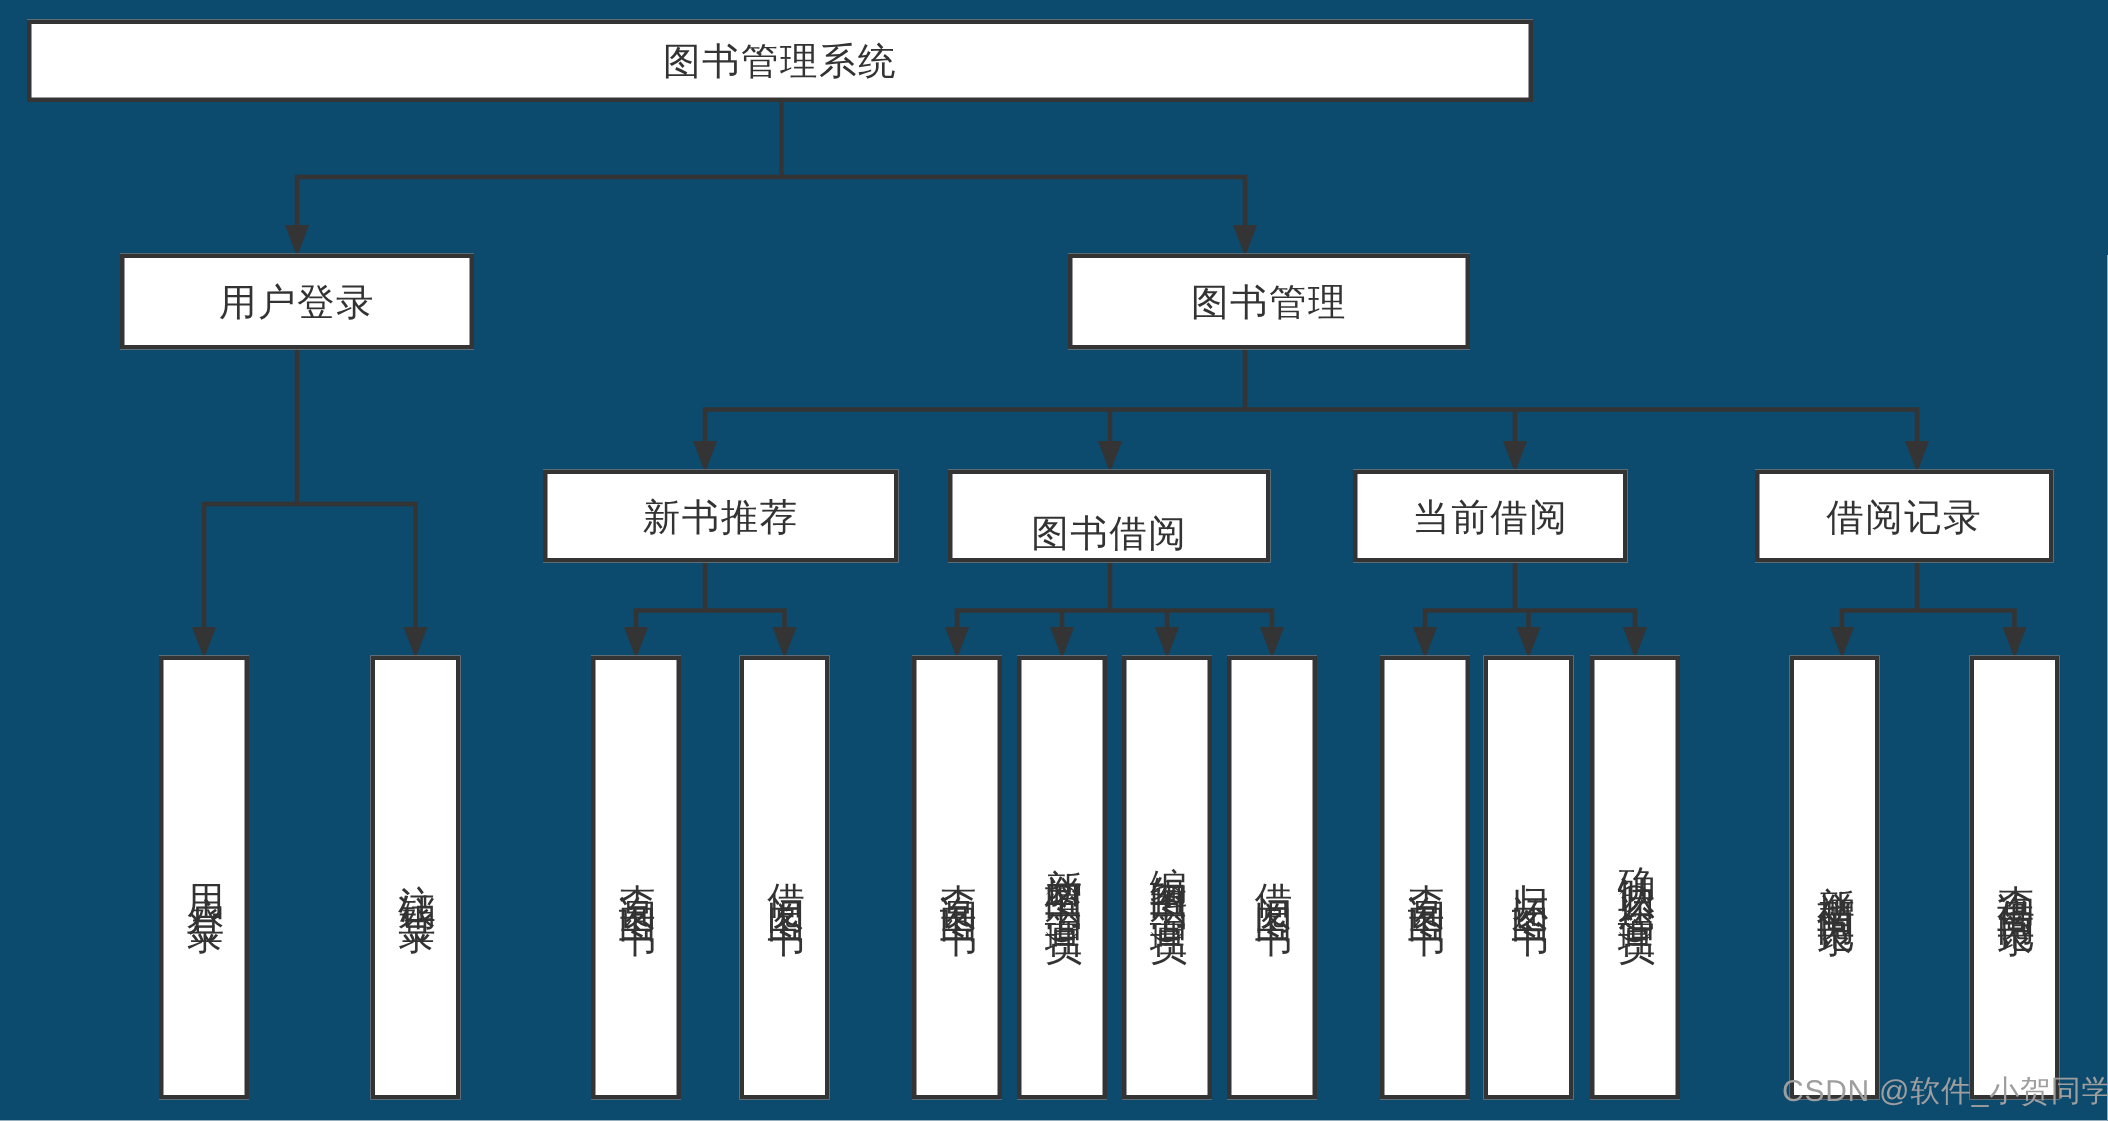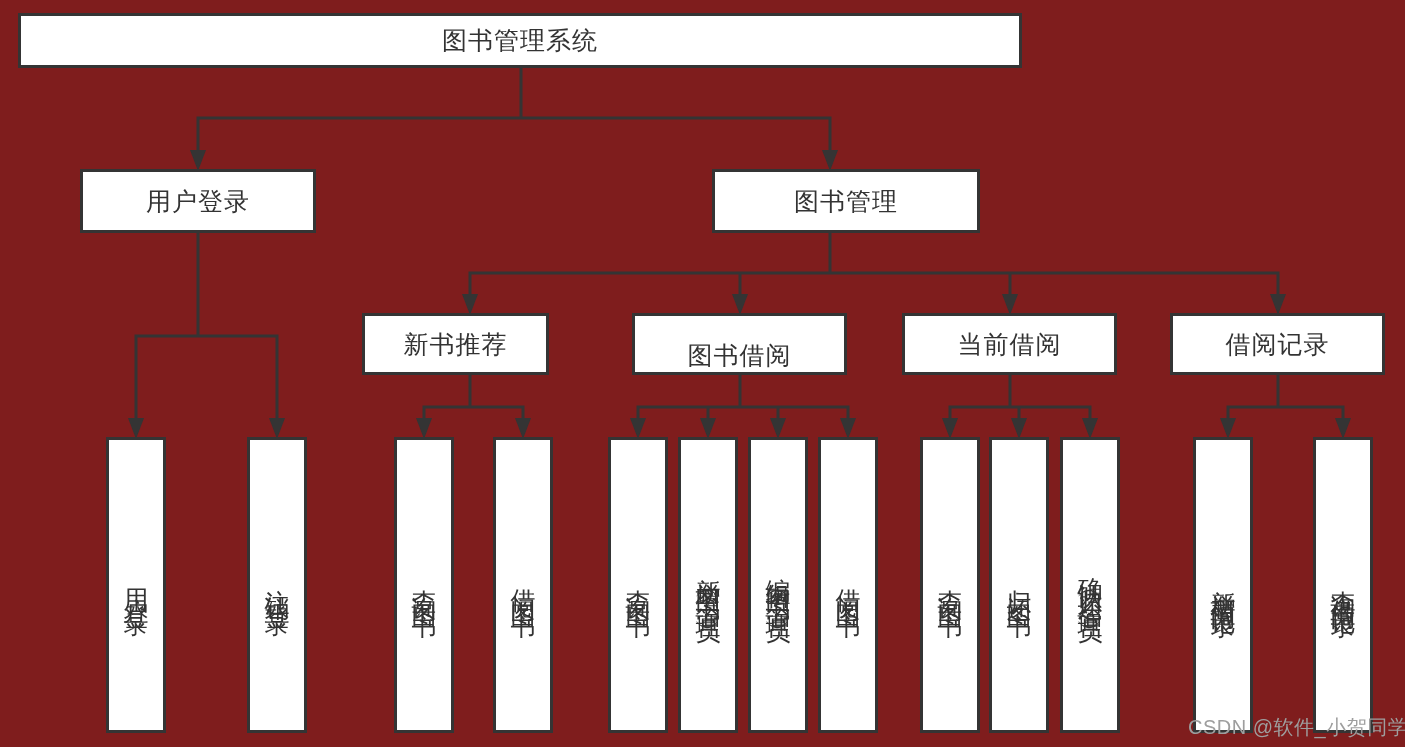--- a/index.html
+++ b/index.html
@@ -1,20 +1,20 @@
 <!DOCTYPE html>
 <html><head>
 <meta charset="utf-8">
 <style>
   html, body { margin: 0; padding: 0; background: #ffffff; }
   .canvas {
     position: relative;
     width: 1405px;
     height: 747px;
-    background: #7f1d1d;
+    background: #0c4a6e;
     font-family: "Liberation Sans", "DejaVu Sans", sans-serif;
     color: #333333;
     overflow: hidden;
   }
   .wires {
     position: absolute;
     left: 0; top: 0;
     width: 1405px; height: 747px;
     pointer-events: none;
   }
@@ -30,24 +30,24 @@
     justify-content: center;
     font-size: 25px;
     letter-spacing: 1px;
     color: #333333;
     white-space: nowrap;
   }
   
   .root-pos { left: 18px;   top: 13px;  width: 1004px; height: 55px; }
   .l2a      { left: 80px;   top: 169px; width: 236px;  height: 64px; }
   .l2b      { left: 712px;  top: 169px; width: 268px;  height: 64px; }
-  .l3a      { left: 362px;  top: 313px; width: 187px;  height: 62px; }
+  .l3a      { left: 362px;  top: 313px; width: 237px;  height: 62px; }
   .l3b      { left: 632px;  top: 313px; width: 215px;  height: 62px; align-items: flex-end; }
-  .l3c      { left: 902px;  top: 313px; width: 215px;  height: 62px; }
-  .l3d      { left: 1170px; top: 313px; width: 215px;  height: 62px; }
+  .l3c      { left: 902px;  top: 313px; width: 183px;  height: 62px; }
+  .l3d      { left: 1170px; top: 313px; width: 199px;  height: 62px; }
   
   .leaf { top: 437px; width: 60px; height: 296px; }
   .leaf span {
     writing-mode: vertical-rl;
     letter-spacing: 8px;
     line-height: 1;
   }
   .leaf.med span  { letter-spacing: 5px; }
   .leaf.long span { letter-spacing: 6px; }
   .lf1  { left: 106px; }

